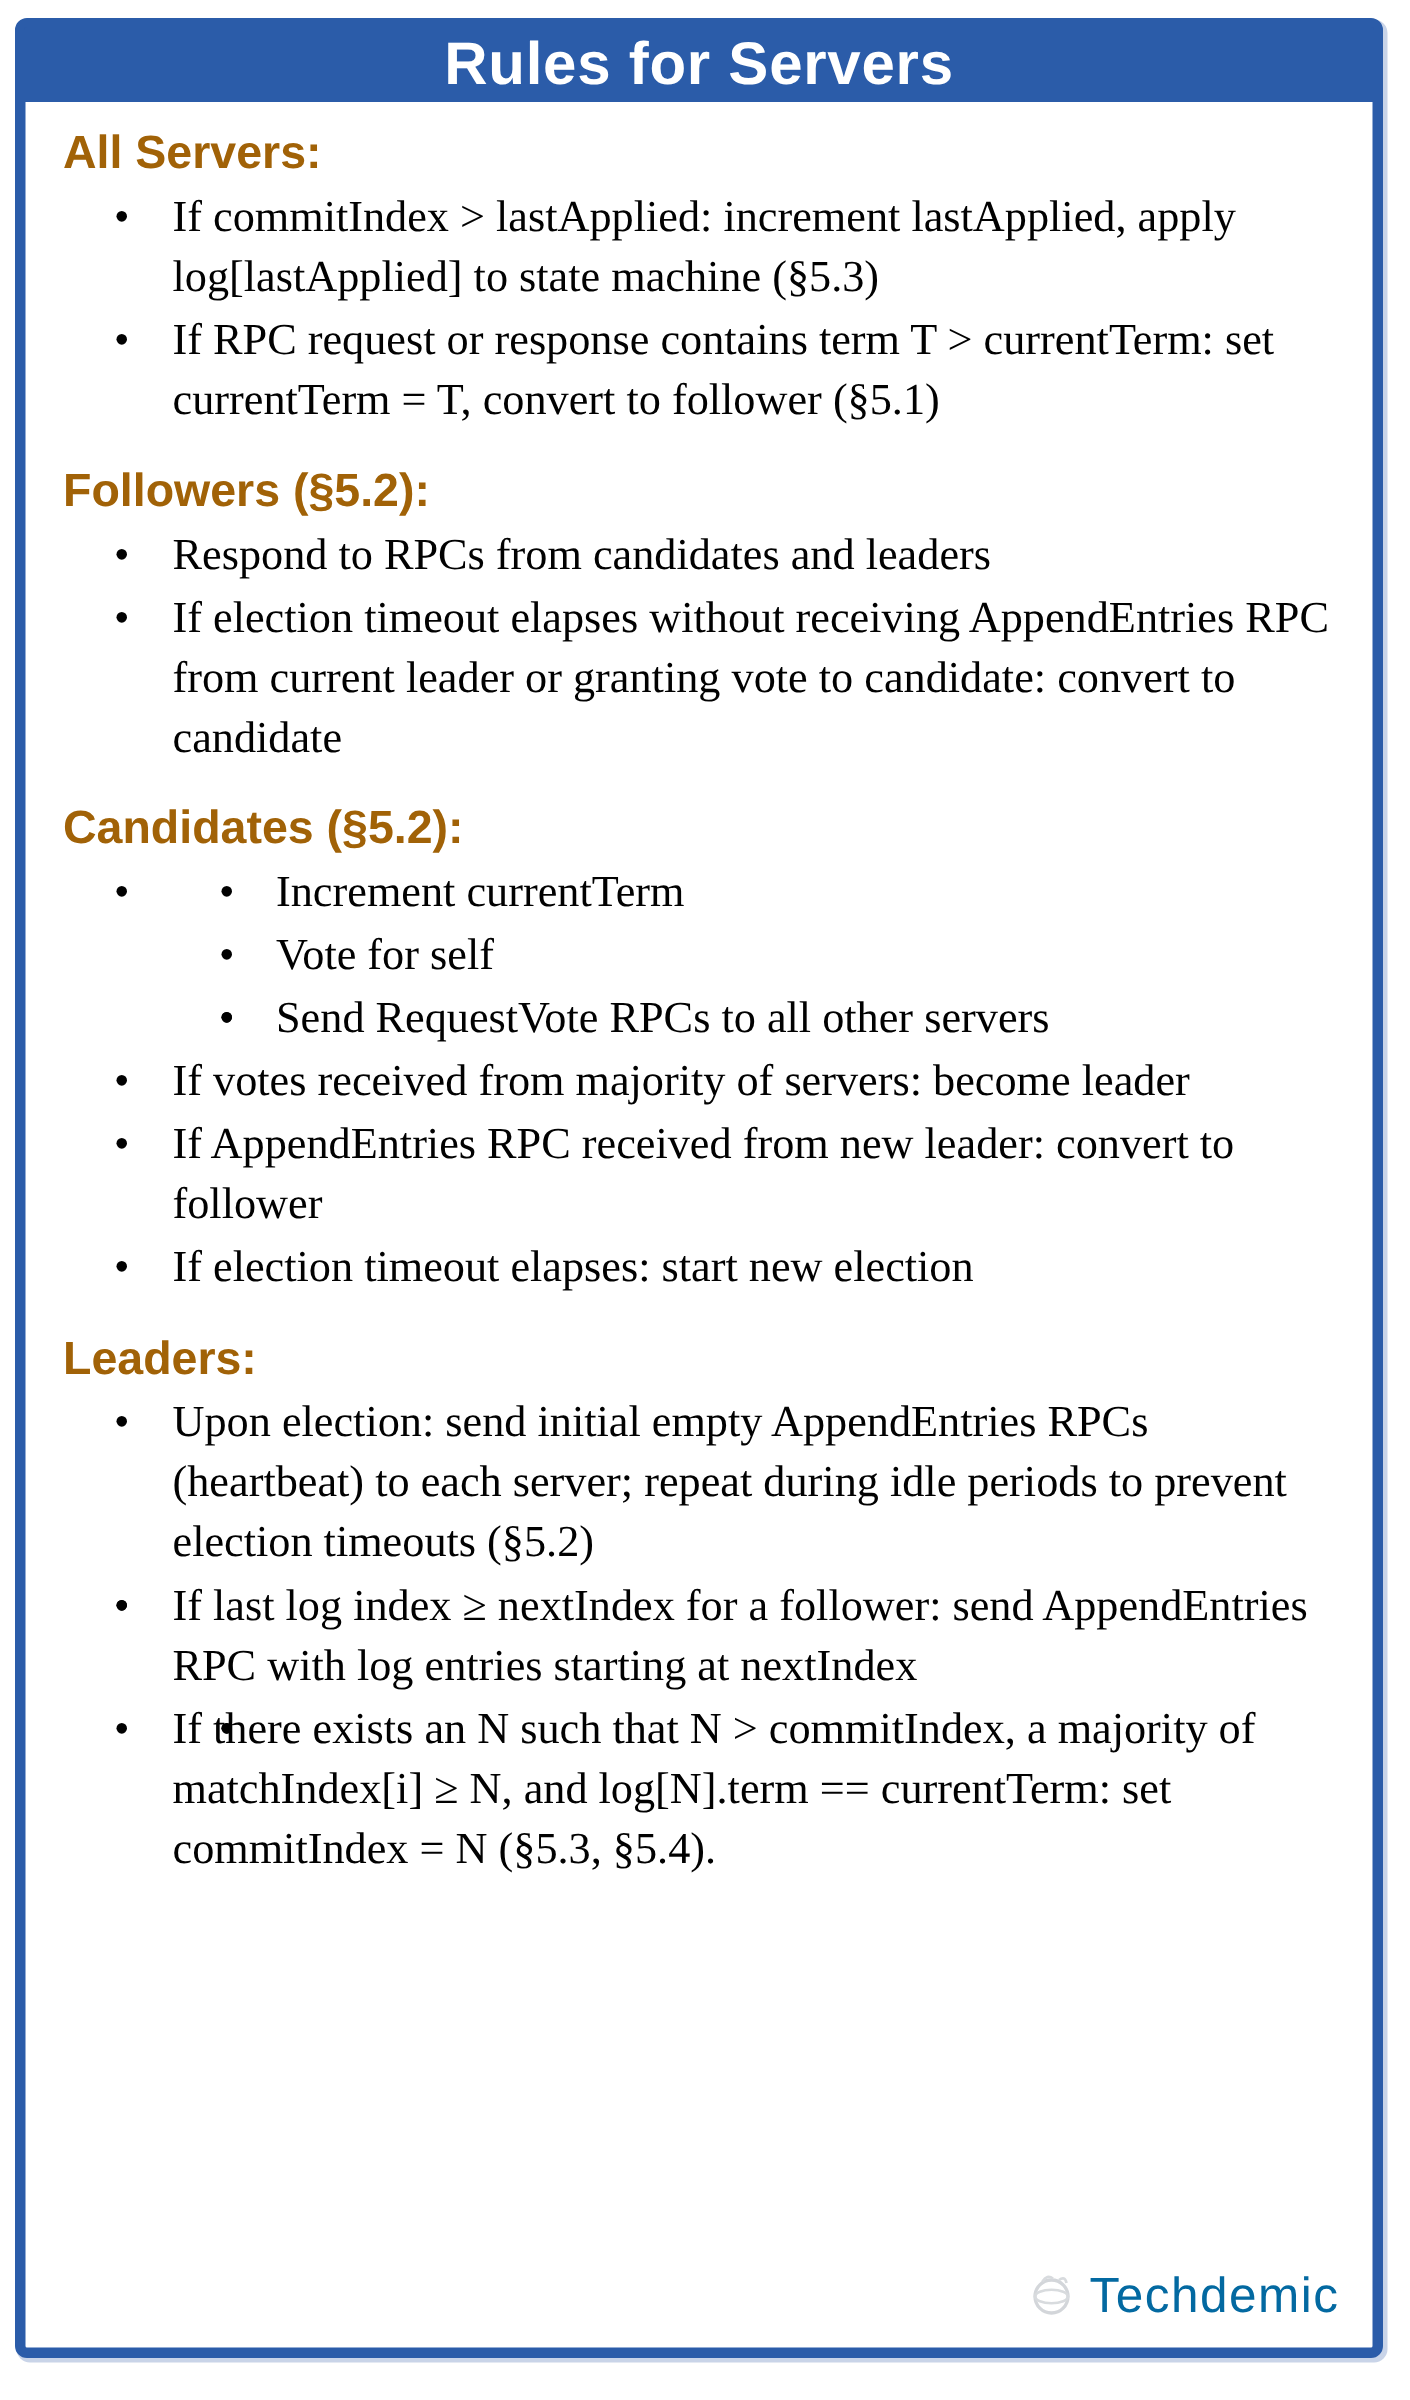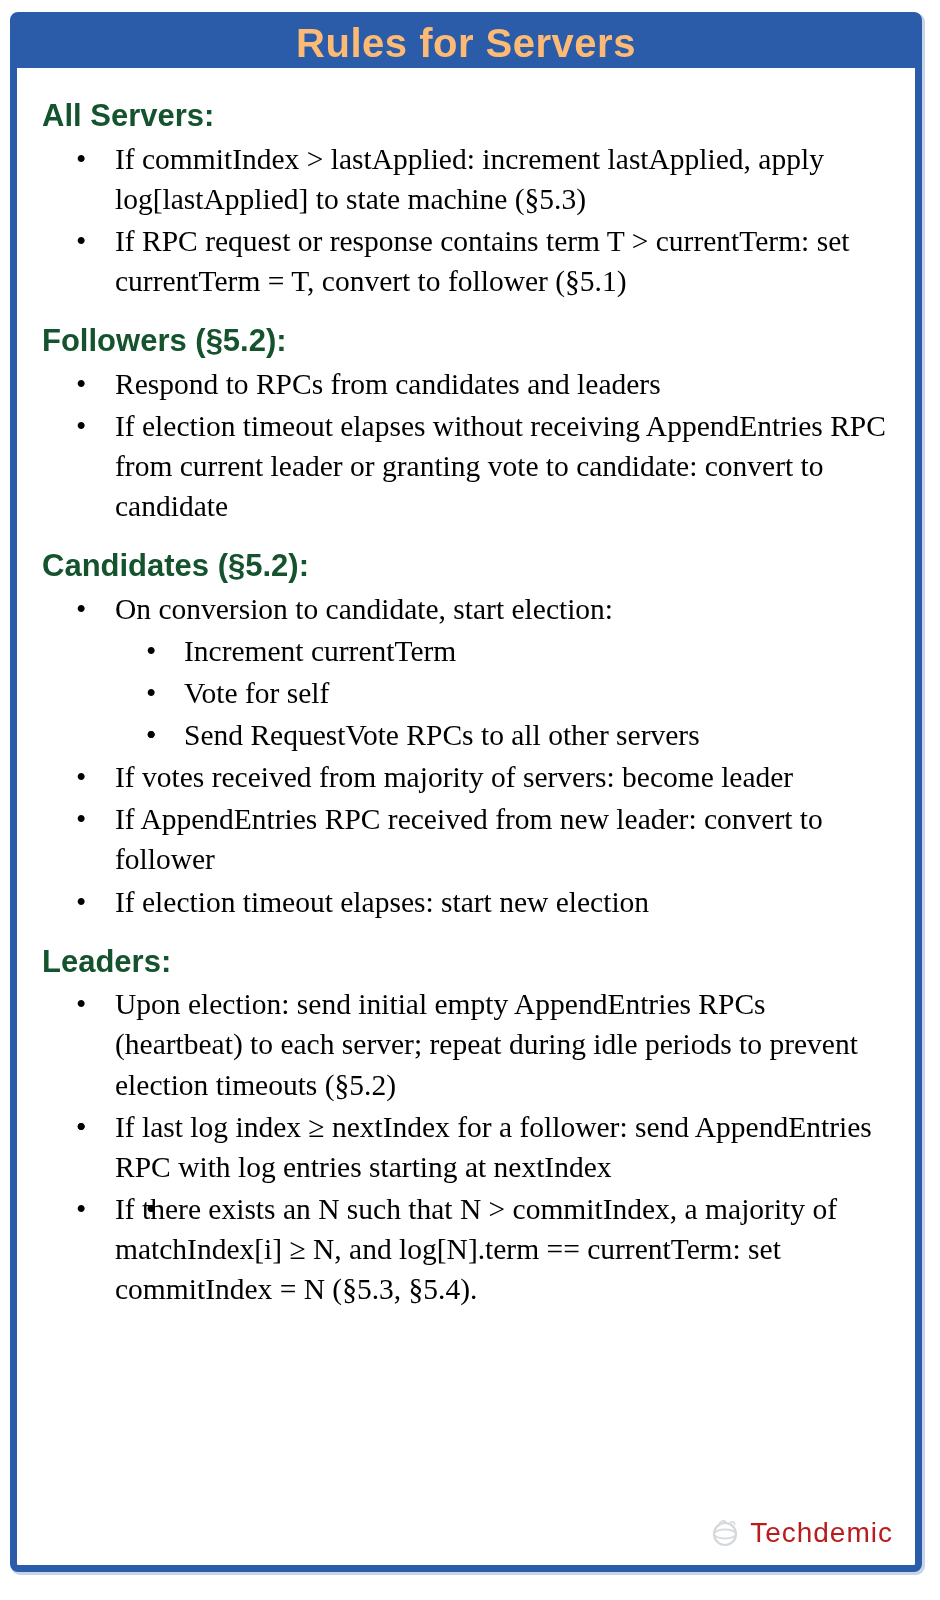--- a/index.html
+++ b/index.html
@@ -21,41 +21,41 @@
     width: 912px;
     height: 1560px;
     border: 7px solid #2b5ca9;
     border-radius: 8px;
     box-shadow: 2px 2px 0 1px #c9d4e8;
     background: #ffffff;
     box-sizing: border-box;
   }
   .panel-header {
     background: #2b5ca9;
-    color: #fdba74;
+    color: #ffffff;
     font-family: "Liberation Sans", sans-serif;
     font-weight: bold;
     font-size: 40px;
     height: 50px;
-    margin: -1px -1px 16px -1px;
+    margin: -1px -1px 2px -1px;
     display: flex;
     align-items: center;
     justify-content: center;
     letter-spacing: 0.5px;
     border-radius: 2px 2px 0 0;
   }
   .panel-body {
     padding: 4px 24px 0 25px;
   }
   .section-heading {
     font-family: "Liberation Sans", sans-serif;
     font-weight: bold;
     font-size: 31px;
     line-height: 1.15;
-    color: #14532d;
+    color: #a16207;
     margin: 22px 0 5px 0;
   }
   .section:first-child .section-heading {
     margin-top: 10px;
   }
   ul.rule-list, ul.sub-list {
     list-style: none;
     margin: 0;
     padding: 0;
   }
@@ -78,23 +78,23 @@
     left: 104px;
     top: 0;
   }
   .watermark {
     position: absolute;
     right: 22px;
     bottom: 16px;
     display: flex;
     align-items: center;
     gap: 7px;
-    color: #b91c1c;
+    color: #0369a1;
     font-family: "Liberation Sans", sans-serif;
-    font-size: 28px;
+    font-size: 33px;
     letter-spacing: 1px;
   }
   .watermark svg { display: block; }
 </style>
 </head>
 <body>
 
 <div class="panel">
   <div class="panel-header">Rules for Servers</div>
 
@@ -109,21 +109,21 @@
       <div class="section">
         <div class="section-heading">Followers (§5.2):</div>
         <ul class="rule-list">
           <li class="rule-item level-1"><span class="bullet">•</span><span>Respond to RPCs from candidates and leaders</span></li>
           <li class="rule-item level-1"><span class="bullet">•</span><span>If election timeout elapses without receiving AppendEntries RPC from current leader or granting vote to candidate: convert to candidate</span></li>
         </ul>
       </div>
       <div class="section">
         <div class="section-heading">Candidates (§5.2):</div>
         <ul class="rule-list">
-          <li class="rule-item level-1"><span class="bullet">•</span><span>On conversion to candidate, start election:</span></li>
+          <li class="rule-item level-1"><span class="bullet">•</span></li>
           <ul class="sub-list">
             <li class="rule-item level-2"><span class="bullet">•</span><span>Increment currentTerm</span></li>
             <li class="rule-item level-2"><span class="bullet">•</span><span>Vote for self</span></li>
             <li class="rule-item level-2"><span class="bullet">•</span></li>
             <li class="rule-item level-2"><span class="bullet">•</span><span>Send RequestVote RPCs to all other servers</span></li>
           </ul>
           <li class="rule-item level-1"><span class="bullet">•</span><span>If votes received from majority of servers: become leader</span></li>
           <li class="rule-item level-1"><span class="bullet">•</span><span>If AppendEntries RPC received from new leader: convert to follower</span></li>
           <li class="rule-item level-1"><span class="bullet">•</span><span>If election timeout elapses: start new election</span></li>
         </ul>

